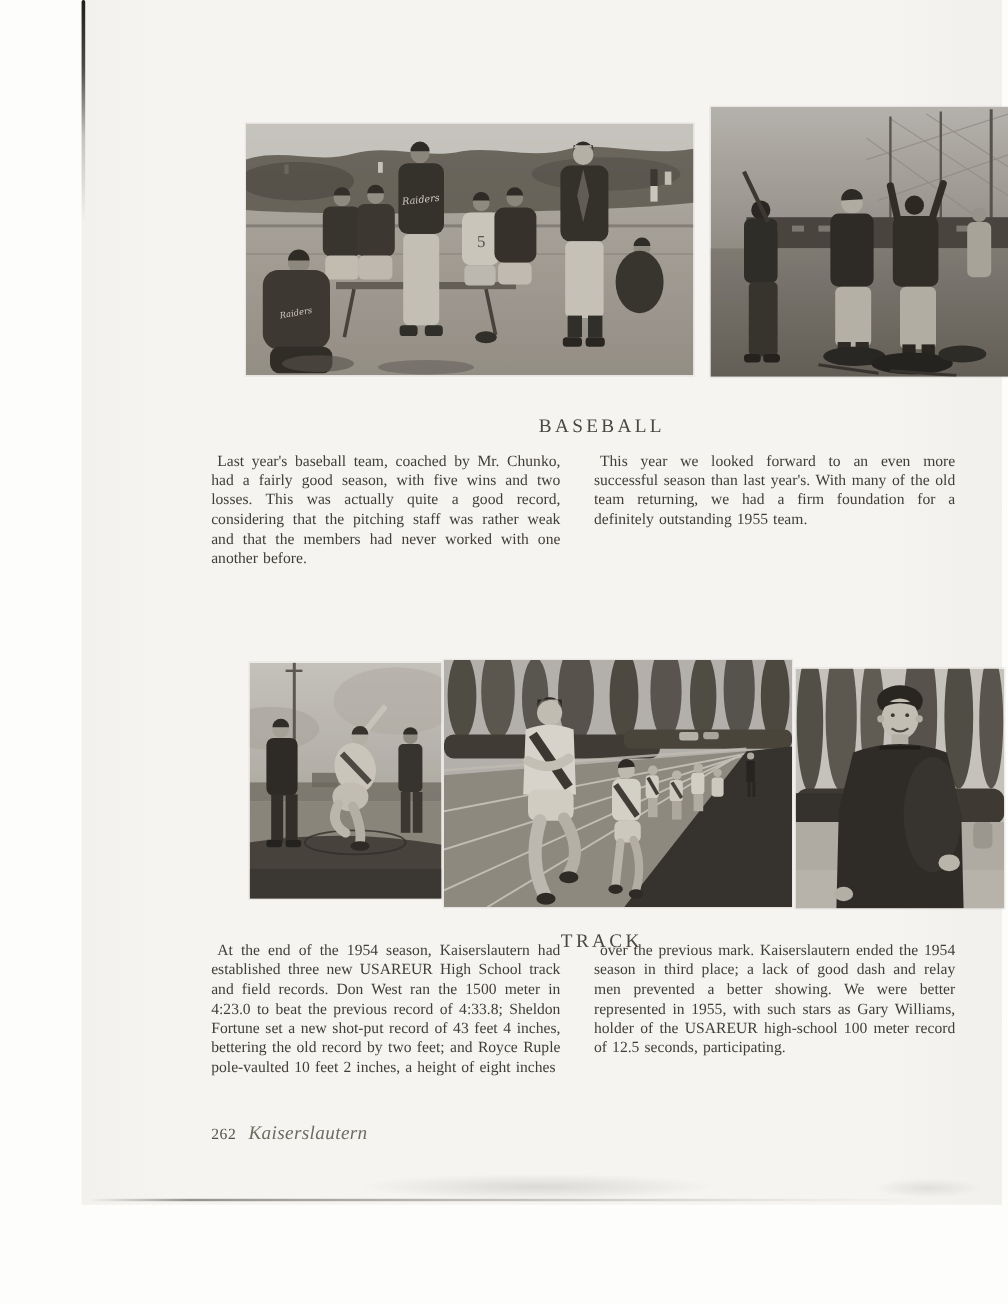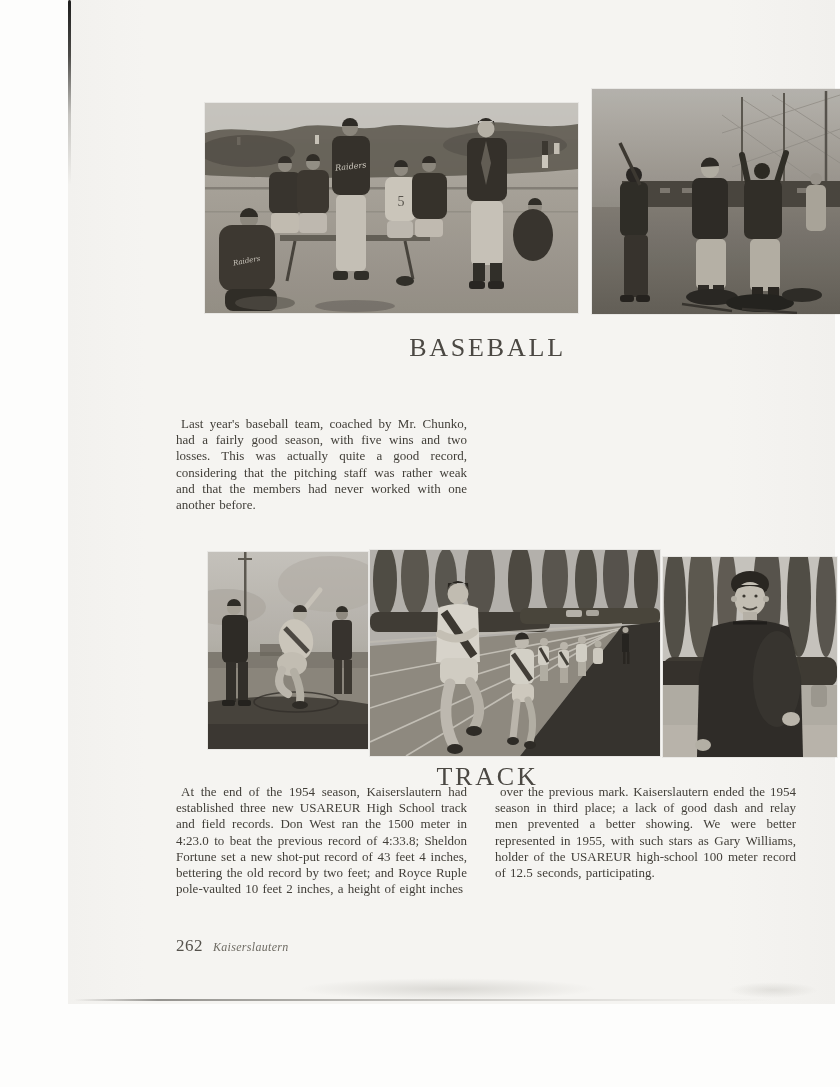--- a/index.html
+++ b/index.html
@@ -16,35 +16,35 @@
          background:radial-gradient(ellipse at center,rgba(125,122,113,.22),rgba(125,122,113,0) 70%);}
   .smudge-b{position:absolute;left:660px;top:982px;width:90px;height:16px;
          background:radial-gradient(ellipse at center,rgba(125,122,113,.16),rgba(125,122,113,0) 70%);}
   .photo{position:absolute;overflow:hidden;box-shadow:0 0 0 1px rgba(90,88,82,.08);}
   .photo svg{display:block;width:100%;height:100%;filter:blur(.5px) contrast(.97);}
   .photo-a{left:97px;top:87px;width:373px;height:210px;}
   .photo-b{left:484px;top:73px;width:248px;height:225px;}
   .photo-c{left:100px;top:536px;width:160px;height:197px;}
   .photo-d{left:262px;top:534px;width:290px;height:206px;}
   .photo-e{left:555px;top:541px;width:174px;height:200px;}
-  .heading{position:absolute;left:108px;width:619px;margin:2px;text-align:center;
-         font-weight:normal;font-size:26px;letter-spacing:2.8px;color:#4b4843;
+  .heading{position:absolute;left:108px;width:619px;margin:16px;text-align:center;
+         font-weight:normal;font-size:16px;letter-spacing:2.8px;color:#4b4843;
          font-family:"Liberation Serif","DejaVu Serif",serif;}
   .heading-baseball{top:331px;}
   .heading-track{top:760px;}
   .cols{position:absolute;left:108px;width:620px;display:flex;justify-content:space-between;}
-  .cols-baseball{top:376px;margin-top:40px;}
+  .cols-baseball{top:376px;}
   .cols-track{top:784px;}
   .col{margin:0;text-align:justify;font-size:13px;line-height:16.2px;color:#413e38;
        text-indent:5px;word-spacing:1px;}
   .col-l{width:291px;}
   .col-r{width:301px;}
   .footer{position:absolute;left:108px;top:936px;}
-  .folio{font-size:17px;color:#55524c;letter-spacing:.5px;}
-  .book{font-size:12px;font-style:italic;color:#6e6b63;margin-left:10px;letter-spacing:.3px;}
+  .folio{font-size:13px;color:#55524c;letter-spacing:.5px;}
+  .book{font-size:16px;font-style:italic;color:#6e6b63;margin-left:10px;letter-spacing:.3px;}
 </style>
 </head>
 <body>
 
 <div class="canvas">
   <div class="sheet">
     <div class="gutter-line"></div>
 
     <figure class="photo photo-a" aria-label="Baseball players seated on a bench beside the field with coach standing">
       <svg viewBox="0 0 373 210" preserveAspectRatio="none">
@@ -179,20 +179,21 @@
         <ellipse cx="210" cy="206" rx="20" ry="7" fill="#2b2924"></ellipse>
         <line x1="90" y1="215" x2="140" y2="222" stroke="#35322c" stroke-width="2.5"></line>
         <line x1="150" y1="220" x2="205" y2="224" stroke="#35322c" stroke-width="2.5"></line>
       </svg>
     </figure>
 
     <h2 class="heading heading-baseball">BASEBALL</h2>
 
     <div class="cols cols-baseball">
       <p class="col col-l">Last year's baseball team, coached by Mr. Chunko, had a fairly good season, with five wins and two losses. This was actually quite a good record, considering that the pitching staff was rather weak and that the members had never worked with one another before.</p>
+      <p class="col col-r">This year we looked forward to an even more successful season than last year's. With many of the old team returning, we had a firm foundation for a definitely outstanding 1955 team.</p>
     </div>
 
     <figure class="photo photo-c" aria-label="Shot-put thrower in action watched by teammates">
       <svg viewBox="0 0 160 197" preserveAspectRatio="none">
         <defs>
           <linearGradient id="gC" x1="0" y1="0" x2="0" y2="1">
             <stop offset="0" stop-color="#c6c3bd"></stop>
               <stop offset="0.45" stop-color="#b5b1a9"></stop>
             <stop offset="0.75" stop-color="#a29d94"></stop>
               <stop offset="1" stop-color="#8e897f"></stop>

